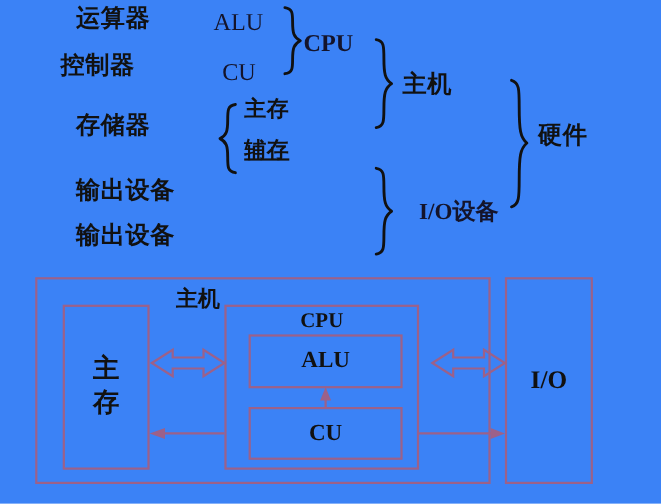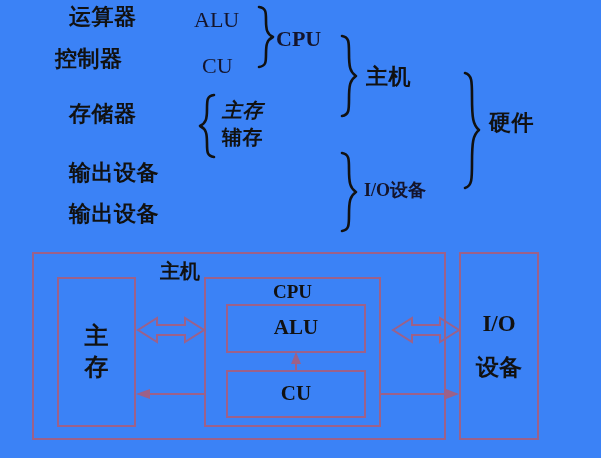--- a/index.html
+++ b/index.html
@@ -119,39 +119,39 @@
     </div>
 
     <div class="abs lat-b" style="left:276px; top:26px; font-size:22px;">CPU</div>
 
     <div class="brace" style="left:198px; top:94px;">
       <svg width="18" height="64" viewBox="0 0 18 64" aria-hidden="true">
         <path d="M16 1 C 9 2, 9 6, 9 15 C 9 25, 8 29, 2 32 C 8 35, 9 39, 9 49 C 9 58, 9 62, 16 63" stroke-width="2.6"></path>
       </svg>
     </div>
 
-    <div class="abs cn sub-label" style="left:222px; top:100px;font-style:italic;">主存</div>
-
-    <div class="abs cn sub-label" style="left:222px; top:127px;">辅存</div>
+    <div class="abs cn sub-label" style="left:222px; top:89px;">主存</div>
+
+    <div class="abs cn sub-label" style="left:222px; top:127px;text-decoration:underline;">辅存</div>
 
     <div class="brace" style="left:340px; top:35px;">
       <svg width="18" height="82" viewBox="0 0 18 82" aria-hidden="true">
         <path d="M2 1 C 9 2, 9 7, 9 18 C 9 32, 10 37, 16 41 C 10 45, 9 50, 9 64 C 9 75, 9 80, 2 81" stroke-width="2.6"></path>
       </svg>
     </div>
 
     <div class="abs cn row-label" style="left:366px; top:66px;">主机</div>
 
     <div class="brace" style="left:340px; top:152px;">
       <svg width="18" height="80" viewBox="0 0 18 80" aria-hidden="true">
         <path d="M2 1 C 9 2, 9 7, 9 17 C 9 31, 10 36, 16 40 C 10 44, 9 49, 9 63 C 9 73, 9 78, 2 79" stroke-width="2.6"></path>
       </svg>
     </div>
 
-    <div class="abs lat-b" style="left:364px; top:178px; font-size:18px;">
+    <div class="abs lat-b" style="left:381px; top:178px; font-size:21px;">
       <span>I/O设备</span>
     </div>
 
     <div class="brace" style="left:463px; top:72px;">
       <svg width="18" height="118" viewBox="0 0 18 118" aria-hidden="true">
         <path d="M2 1 C 9 3, 9 9, 9 25 C 9 46, 10 53, 16 58 C 10 63, 9 70, 9 91 C 9 107, 9 114, 2 116" stroke-width="2.6"></path>
       </svg>
     </div>
 
     <div class="abs cn row-label" style="left:489px; top:112px;">硬件</div>
@@ -174,21 +174,20 @@
 
     <div class="bx" style="left:226px; top:304px; width:140px; height:49px;"></div>
     <div class="bx-label" style="left:226px; top:315px; width:140px; font-size:21px;">ALU</div>
 
     <div class="bx" style="left:226px; top:370px; width:140px; height:48px;"></div>
     <div class="bx-label" style="left:226px; top:381px; width:140px; font-size:21px;">CU</div>
 
     <div class="bx" style="left:459px; top:252px; width:80px; height:188px;"></div>
     <div class="vstack" style="left:459px; top:252px; width:80px; height:188px;border-radius:30px;">
       <span style="font-size:23px;">I/O</span>
-      <span style="font-size:23px; margin-top:20px;">设备</span>
     </div>
 
     <svg class="arrowlayer" viewBox="0 0 601 458">
 
       <g>
         <path class="hollow" d="M138 330 L157 318 L157 325 L185 325 L185 318 L204 330
                  L185 342 L185 335 L157 335 L157 342 Z"></path>
       </g>
 
       <g>

